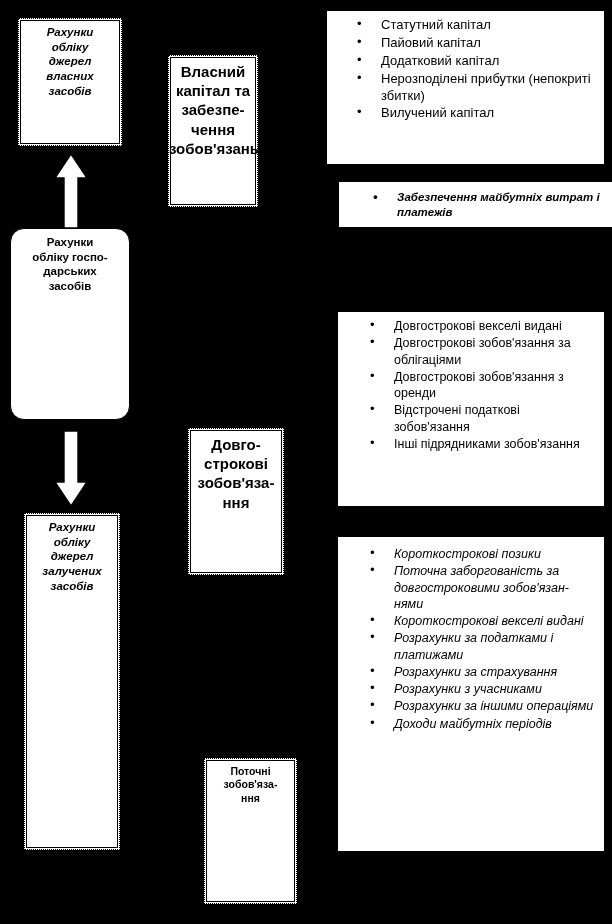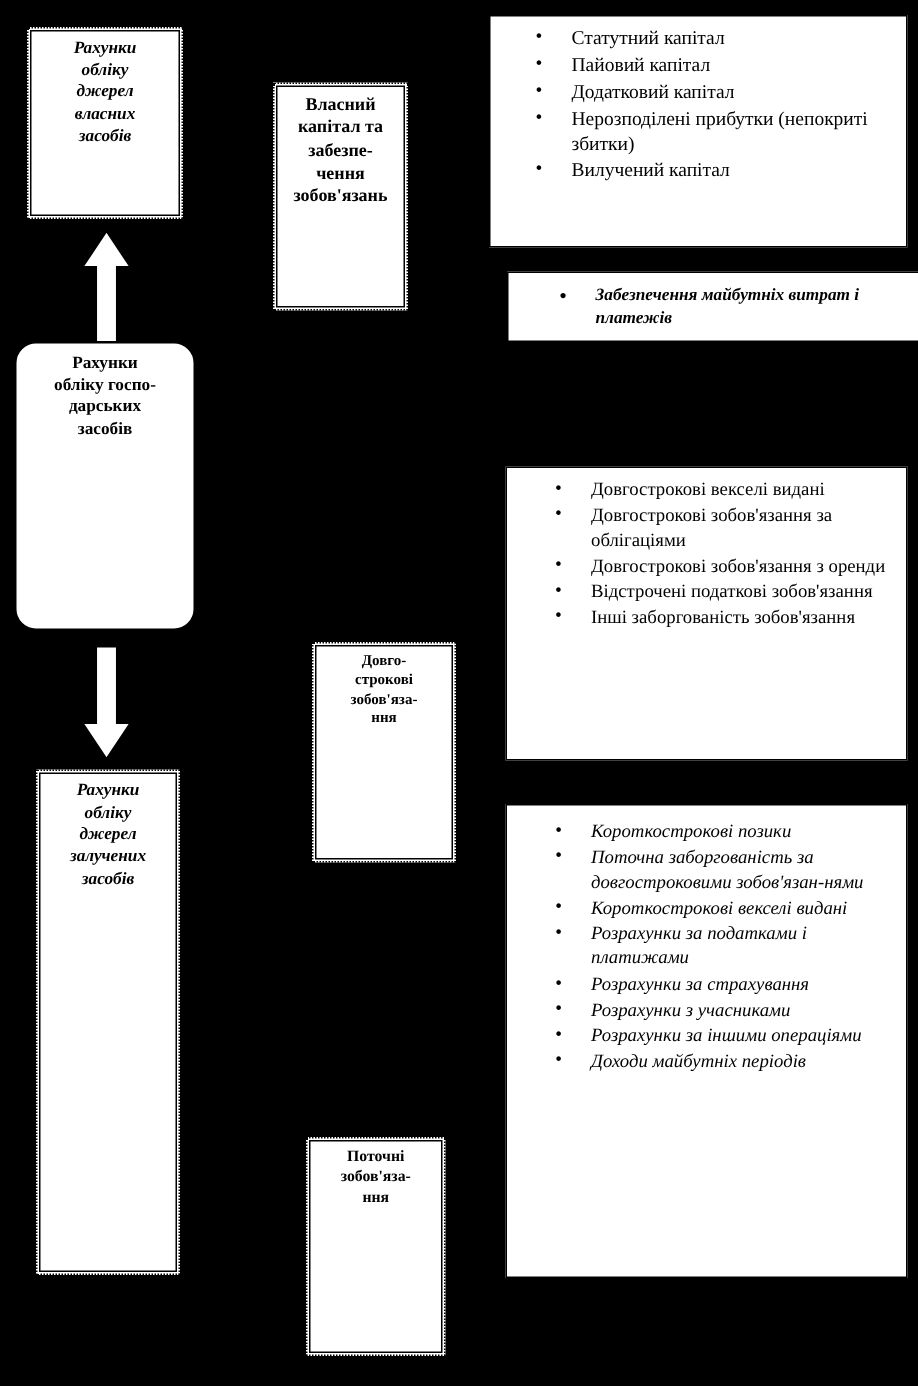--- a/index.html
+++ b/index.html
@@ -7,21 +7,21 @@
     margin: 0;
     padding: 0;
     background: #000000;
   }
   #canvas {
     position: relative;
     width: 612px;
     height: 924px;
     background: #000000;
     overflow: hidden;
-    font-family: Liberation Serif, serif;
+    font-family: Liberation Sans, sans-serif;
   }
 
   
   .box {
     position: absolute;
     background: #ffffff;
     box-sizing: border-box;
     color: #000000;
   }
   .box-dotted {
@@ -116,31 +116,31 @@
   <div class="box box-dotted" id="node-sources-borrowed" style="left:24px; top:513px; width:96px; height:337px; font-size:11.5px;">
     <div class="hdr hdr-italic">
       <div>Рахунки</div>
       <div>обліку</div>
       <div>джерел</div>
       <div>залучених</div>
       <div>засобів</div>
     </div>
   </div>
 
-  <div class="box box-dotted" id="node-own-capital" style="left:182px; top:55px; width:90px; height:152px; font-size:12px;">
+  <div class="box box-dotted" id="node-own-capital" style="left:168px; top:55px; width:90px; height:152px; font-size:15px;">
     <div class="hdr">
       <div>Власний</div>
       <div>капітал та</div>
       <div>забезпе-</div>
       <div>чення</div>
       <div>зобов'язань</div>
     </div>
   </div>
 
-  <div class="box box-dotted" id="node-long-term" style="left:208px; top:428px; width:96px; height:147px; font-size:10px;">
+  <div class="box box-dotted" id="node-long-term" style="left:188px; top:428px; width:96px; height:147px; font-size:15px;">
     <div class="hdr">
       <div>Довго-</div>
       <div>строкові</div>
       <div>зобов'яза-</div>
       <div>ння</div>
     </div>
   </div>
 
   <div class="box box-dotted" id="node-current" style="left:204px; top:758px; width:93px; height:146px; font-size:10.5px;">
     <div class="hdr">
@@ -165,21 +165,21 @@
       <li style="font-weight:bold;">Забезпечення майбутніх витрат і платежів</li>
     </ul>
   </div>
 
   <div class="box box-plain" id="list-long-term" style="left:337px; top:311px; width:268px; height:196px; font-size:12.5px;">
     <ul class="blist" style="padding-left:56px;">
       <li>Довгострокові векселі видані</li>
       <li>Довгострокові зобов'язання за облігаціями</li>
       <li>Довгострокові зобов'язання з оренди</li>
       <li>Відстрочені податкові зобов'язання</li>
-      <li> Інші заборгованість зобов'язання</li>
+      <li> Інші підрядниками зобов'язання</li>
     </ul>
   </div>
 
   <div class="box box-plain" id="list-current" style="left:337px; top:536px; width:268px; height:316px; font-size:12.5px;">
     <ul class="blist italic" style="padding-left:56px; padding-top:9px;">
       <li>Короткострокові позики</li>
       <li>Поточна заборгованість за довгостроковими зобов'язан-нями</li>
       <li>Короткострокові векселі видані</li>
       <li>Розрахунки за податками і платижами</li>
       <li>Розрахунки за страхування</li>

